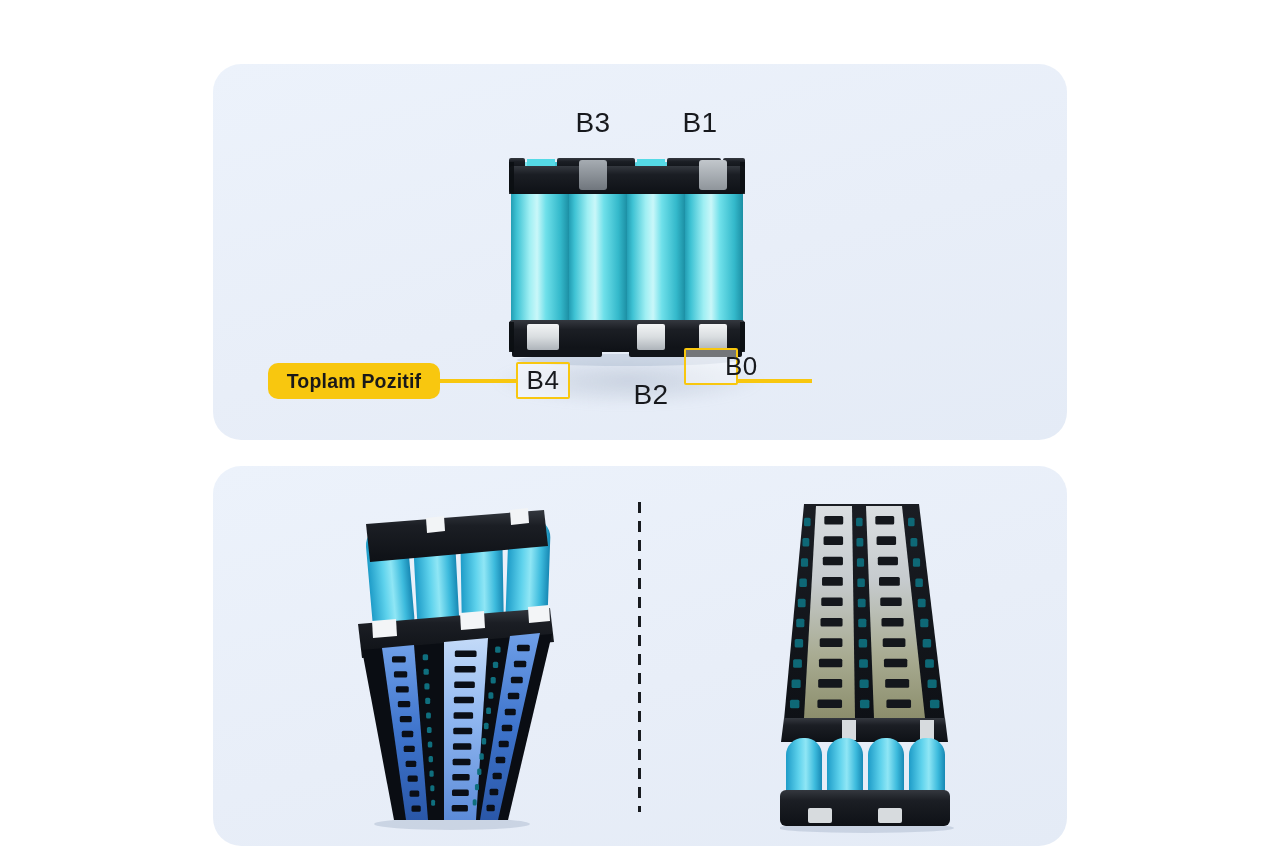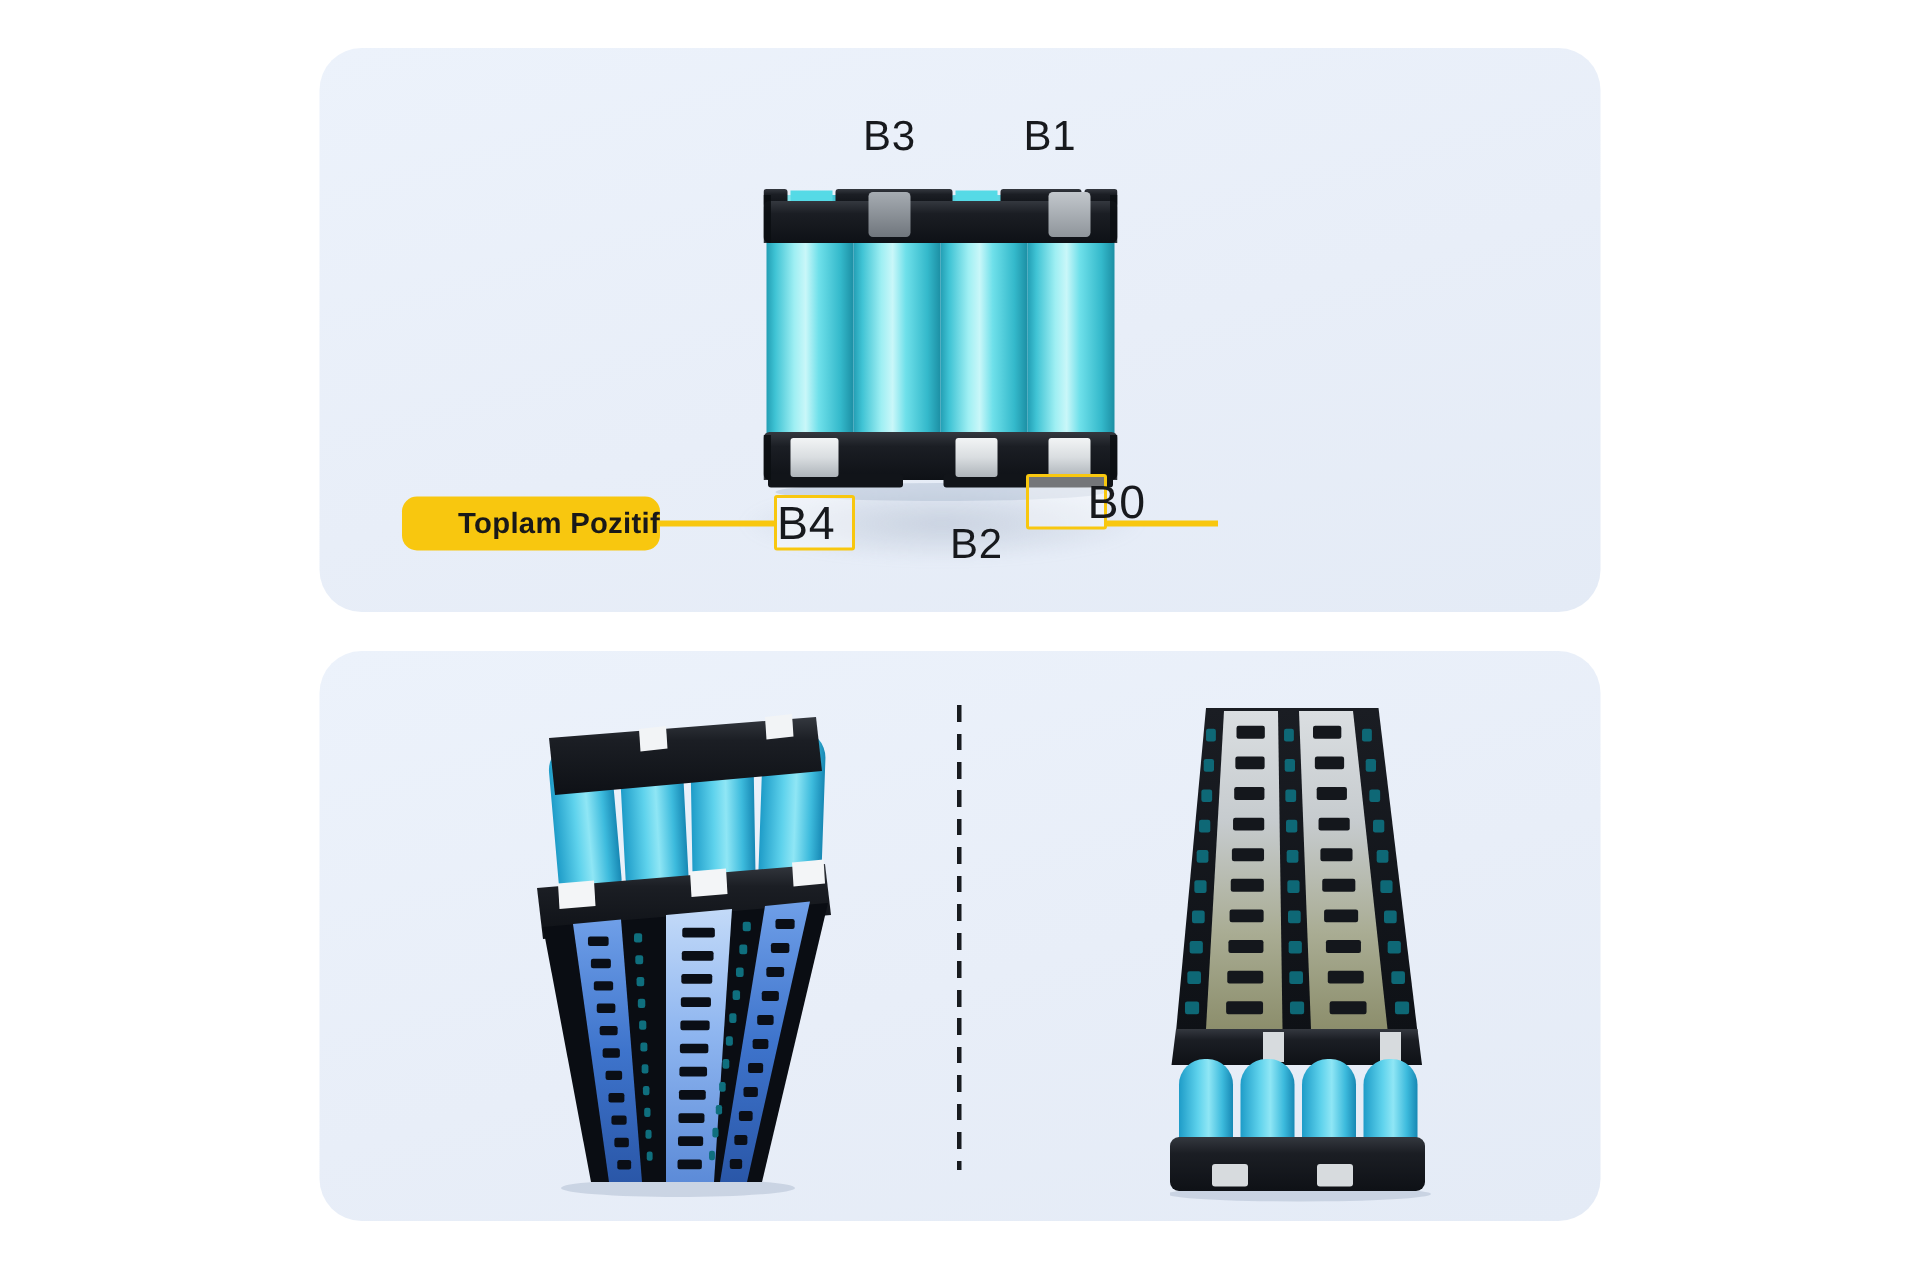--- a/index.html
+++ b/index.html
@@ -7,31 +7,31 @@
     --accent-yellow:#F8C70F;
     --label-text:#17191D;
     --badge-text:#191919;
     --divider-dash:#181B1F;
   }
   *{box-sizing:border-box;margin:0;padding:0;}
   html,body{width:1280px;height:846px;background:#ffffff;overflow:hidden;
     font-family:"Liberation Sans","DejaVu Sans",sans-serif;}
   .stage{position:relative;width:1280px;height:846px;background:#ffffff;}
   .panel{position:absolute;left:213px;width:854px;border-radius:28px;
-    background:linear-gradient(165deg,#ECF2FB 0%,#E8EEF8 55%,#E4EBF6 100%);}
+    background:linear-gradient(165deg,#ECF2FB 0%,#E8EEF8 55%,#E4EBF6 100%);margin-top:32px;}
   .panel.top{top:32px;height:376px;}
   .panel.bottom{top:434px;height:380px;}
   .abs{position:absolute;}
   .blabel{position:absolute;color:var(--label-text);font-size:28px;font-weight:500;
     letter-spacing:.5px;text-align:center;line-height:37px;}
   .bbox{position:absolute;width:54px;height:37px;border:2.5px solid var(--accent-yellow);
     border-radius:2px;background:rgba(255,255,255,.42);color:var(--label-text);
-    font-size:31px;font-weight:500;letter-spacing:.5px;text-align:left;line-height:33px;}
+    font-size:26px;font-weight:500;letter-spacing:.5px;text-align:center;line-height:33px;}
   .badge{position:absolute;height:36px;background:var(--accent-yellow);border-radius:10px;
-    color:var(--badge-text);font-size:19.5px;font-weight:700;text-align:right;
+    color:var(--badge-text);font-size:19.5px;font-weight:700;text-align:center;
     line-height:36px;letter-spacing:.2px;}
   .connector{position:absolute;height:3.5px;background:var(--accent-yellow);top:315px;}
   .divider{position:absolute;width:3px;
     background-image:repeating-linear-gradient(to bottom,var(--divider-dash) 0 11px,transparent 11px 19px);}
   .ground-shadow{position:absolute;background:radial-gradient(ellipse at center,
     rgba(135,150,172,.30) 0%,rgba(135,150,172,.12) 45%,rgba(135,150,172,0) 72%);
     filter:blur(4px);}
 </style>
 </head>
 <body>

